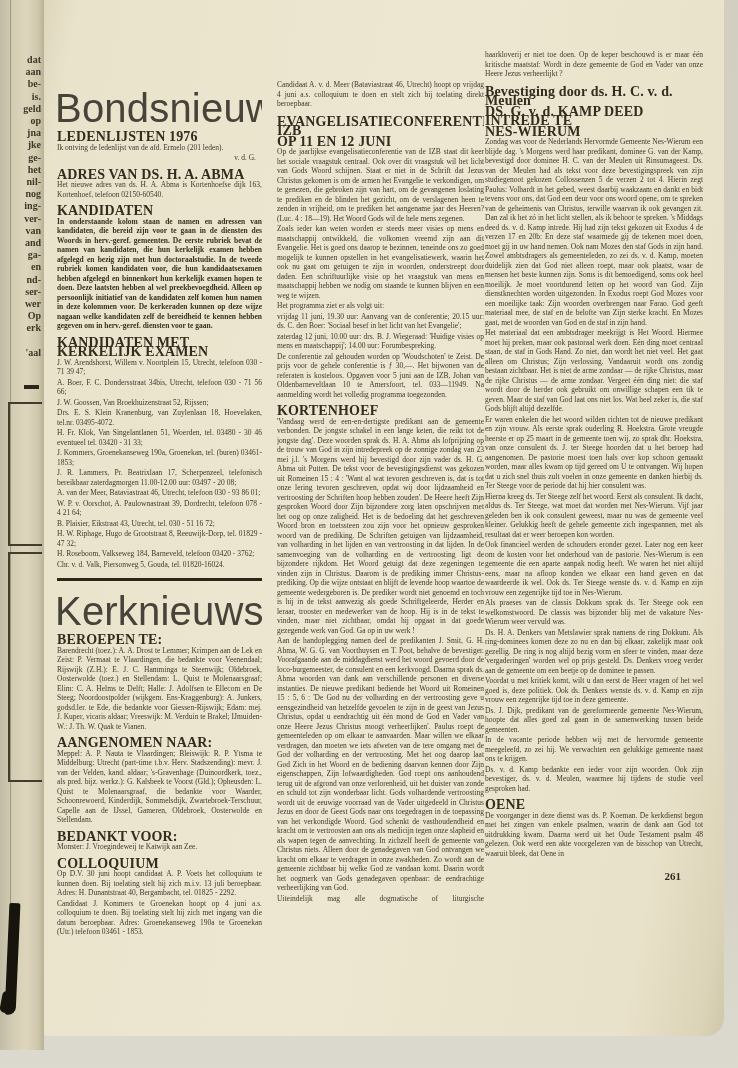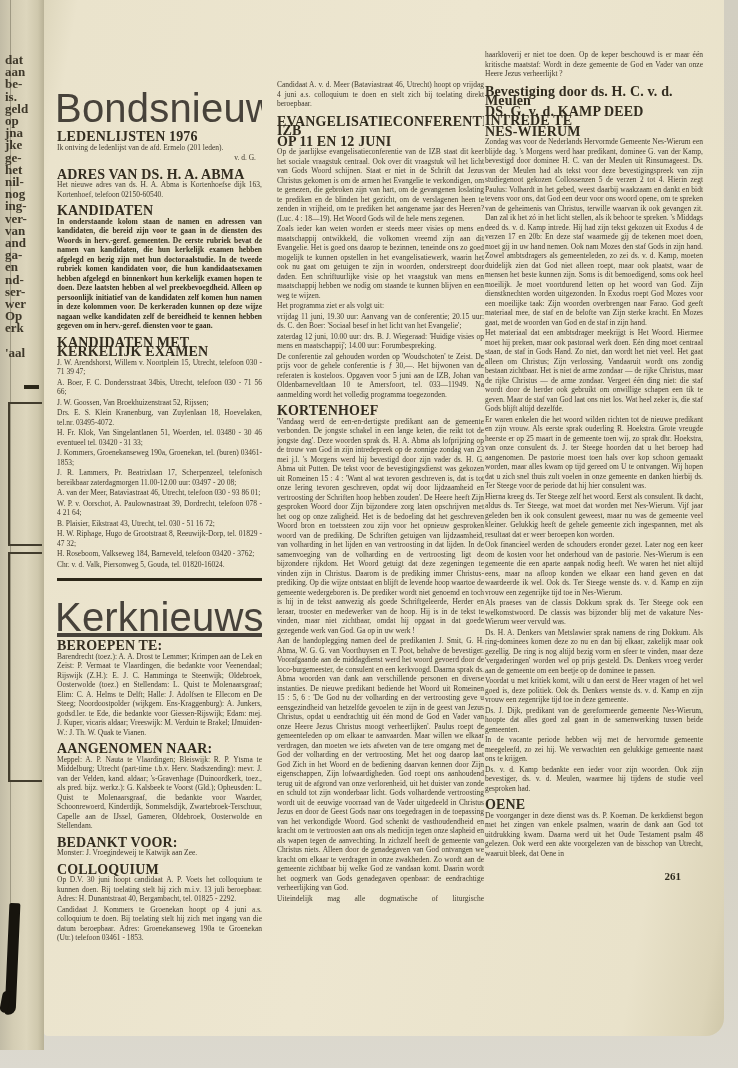--- a/index.html
+++ b/index.html
@@ -3,22 +3,22 @@
 <meta charset="utf-8">
 <style>
   html,body{margin:0;padding:0;background:#c9c5b8;}
   .scene{position:relative;width:738px;height:1068px;overflow:hidden;
          background:linear-gradient(180deg,#d2cec1 0%,#d6d2c5 80%,#dcd9cf 100%);
          font-family:"Liberation Serif","DejaVu Serif",serif;}
   
   .spine{position:absolute;left:0;top:0;width:44px;height:1050px;
          background:linear-gradient(90deg,#c2bca6 0%,#d4cdb4 30%,#ddd6bd 60%,#cfc8ad 86%,#b8b196 100%);}
   .spine-line{position:absolute;left:10px;top:0;width:1px;height:1000px;background:rgba(70,63,45,.35);}
-  .frags{position:absolute;top:54px;right:3px;width:36px;
-         font-size:13px;line-height:12.2px;font-weight:bold;color:#3e382a;white-space:pre-line;}
+  .frags{position:absolute;top:54px;right:3px;width:36px;text-align:right;
+         font-size:10px;line-height:12.2px;font-weight:bold;color:#3e382a;white-space:pre-line;}
   .spine-dash{position:absolute;top:385px;right:5px;width:15px;height:4px;background:#26221733;background:#2b2719;}
   .bracket{position:absolute;left:8px;width:32px;border:0 solid #42ureb;}
   .b1{top:402px;height:140px;border-left:2px solid #423c2d;border-top:2px solid #423c2d;border-bottom:2px solid #423c2d;}
   .b2{top:552px;height:226px;border-left:2px solid #423c2d;border-top:2px solid #423c2d;border-bottom:2px solid #423c2d;}
   .inkmark{position:absolute;left:7px;top:903px;width:11px;height:112px;background:#17140e;
            border-radius:3px 3px 12px 5px;transform:rotate(2.5deg);}
   .inkmark:after{content:"";position:absolute;left:-4px;bottom:2px;width:8px;height:22px;background:#17140e;
            border-radius:6px 0 4px 6px;transform:rotate(8deg);}
   
   .page{position:absolute;left:44px;top:0;width:680px;height:1036px;
@@ -32,21 +32,21 @@
   .col-mid{left:233px;width:207px;padding-top:80px;}
   .col-right{left:441px;width:218px;padding-top:50px;}
   .bigtitle{font-family:"Liberation Sans","DejaVu Sans",sans-serif;font-weight:400;
             font-size:40px;line-height:32px;color:#47423a;margin:0 0 8px -2px;letter-spacing:.2px;}
   h4{font-size:14px;line-height:9.5px;margin:7px 0 1px;color:#332d20;letter-spacing:.15px;}
   h4.tight{margin:0 0 1px;}
   .sig{text-align:right !important;padding-right:6px;}
   .boldpara{font-weight:bold;color:#37311f;}
   .entry{margin:0;}
   .rule{border:none;height:3px;background:#2c2718;margin:9px 0 12px;}
-  .kerktitle{margin-top:20px;text-decoration:underline;}
+  .kerktitle{margin-top:14px;}
   .forcejust{text-align-last:justify;}
   .pagenum{font-weight:bold;font-size:11px;text-align:right;padding-right:22px;margin-top:14px;color:#2e2a1d;}
 </style>
 </head>
 <body>
 
 <div class="scene">
 
   <div class="spine">
     <div class="spine-line"></div>

